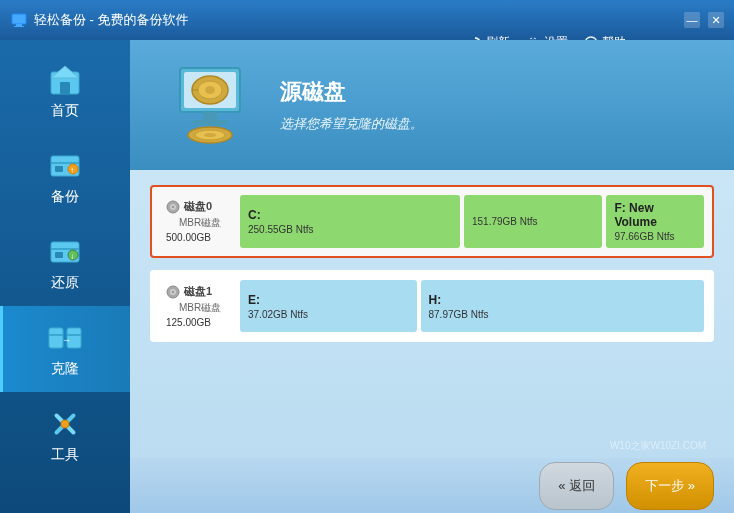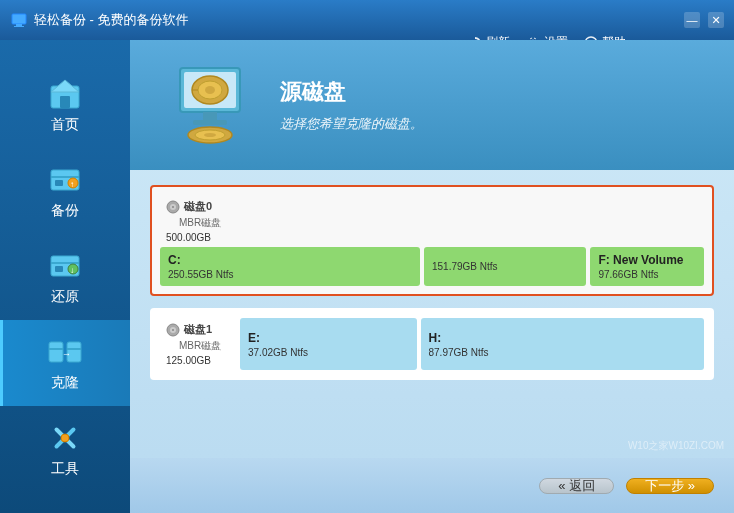--- a/index.html
+++ b/index.html
@@ -74,21 +74,21 @@
       display: flex;
       height: 473px;
     }
 
     
     .sidebar {
       width: 130px;
       background: linear-gradient(to bottom, #1a6aaa 0%, #0d4a7a 100%);
       display: flex;
       flex-direction: column;
-      padding-top: 22px;
+      padding-top: 8px;
     }
     .sidebar-item {
       display: flex;
       flex-direction: column;
       align-items: center;
       padding: 14px 10px;
       cursor: pointer;
       color: white;
       font-size: 14px;
       gap: 4px;
@@ -167,21 +167,20 @@
       border-radius: 4px;
       padding: 8px;
       display: flex;
       align-items: stretch;
       gap: 0;
       border: 2px solid transparent;
     }
     .disk-row.selected {
       border: 2px solid #e05020;
       background: #f8f8f8;
-      flex-direction: column;
     }
 
     .disk-info {
       width: 80px;
       min-width: 80px;
       display: flex;
       flex-direction: column;
       padding: 4px 6px;
       font-size: 11px;
       color: #333;
@@ -256,21 +255,21 @@
       height: 55px;
       background: linear-gradient(to bottom, #b8d8f0, #a0c8e8);
       display: flex;
       align-items: center;
       justify-content: flex-end;
       padding: 0 20px;
       gap: 12px;
     }
 
     .nav-btn {
-      height: 16px;
+      height: 48px;
       padding: 0 18px;
       border-radius: 16px;
       border: none;
       cursor: pointer;
       font-size: 13px;
       display: flex;
       align-items: center;
       gap: 4px;
       font-family: 'Microsoft YaHei', SimHei, Arial, sans-serif;
     }
@@ -287,21 +286,21 @@
 
     
     .computer-svg {
       width: 90px;
       height: 85px;
     }
 
     .watermark {
       position: absolute;
       bottom: 60px;
-      right: 10px;
+      right: 28px;
       font-size: 10px;
       color: rgba(255,255,255,0.5);
       pointer-events: none;
     }
   </style>
 </head>
 <body>
 
 <div class="title-bar">
   <div class="title-bar-left">

